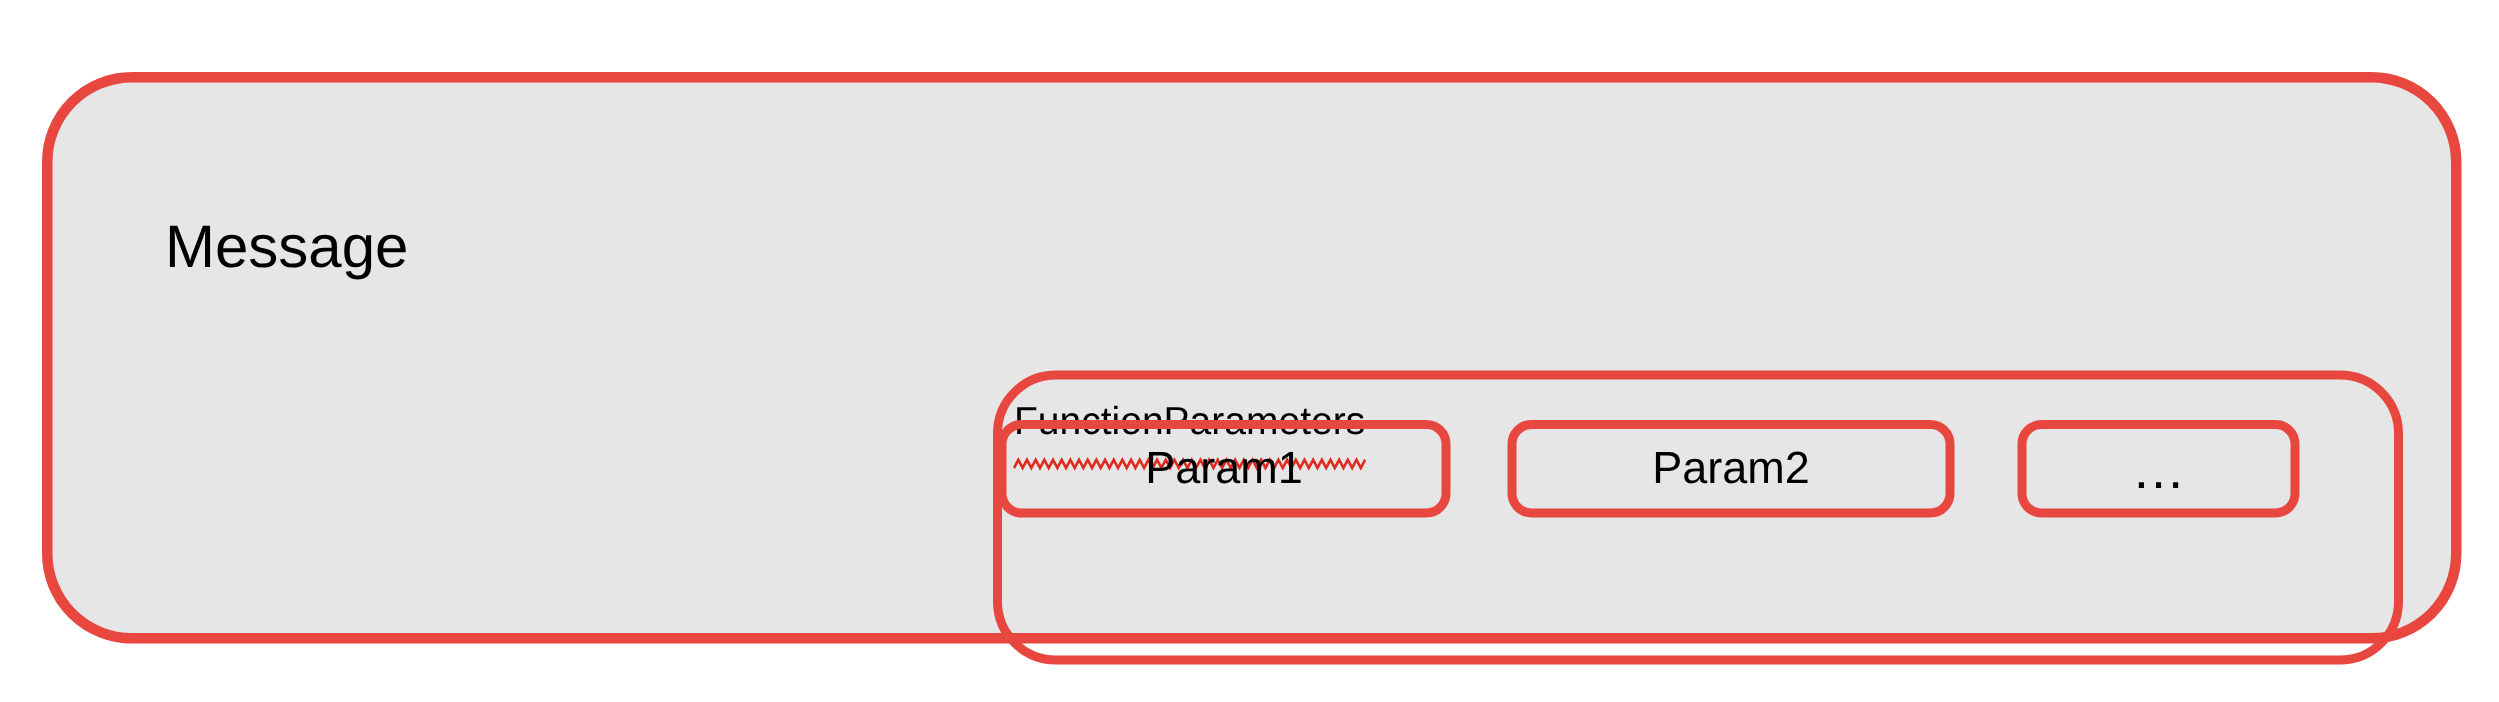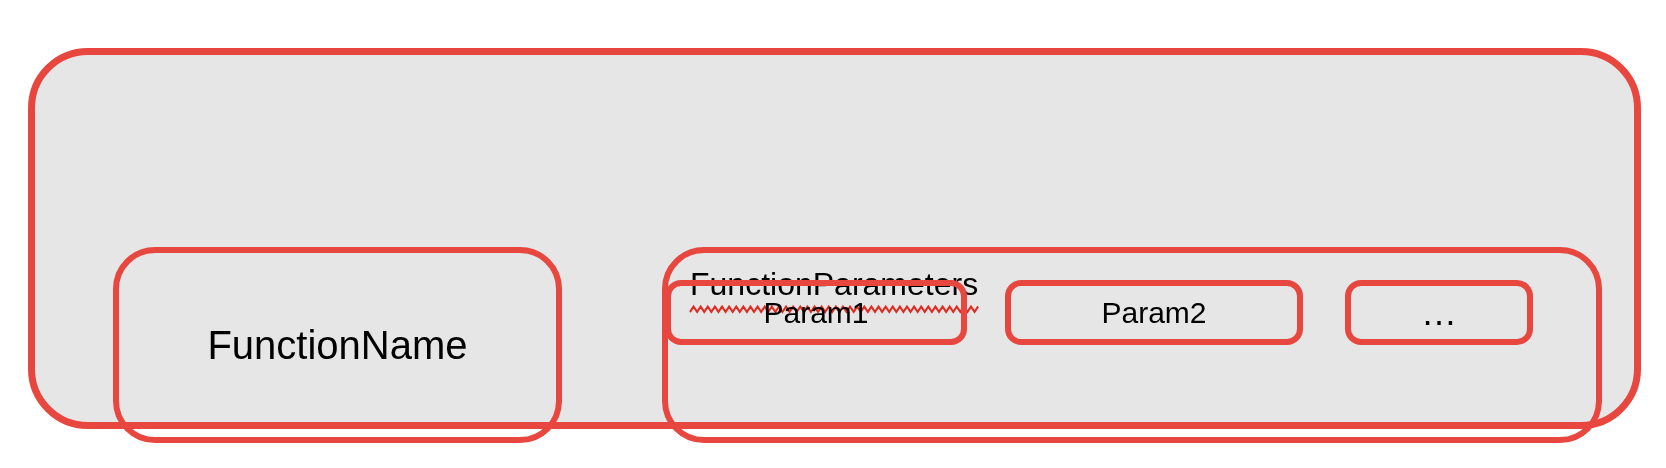--- a/index.html
+++ b/index.html
@@ -59,23 +59,23 @@
     white-space: nowrap;
   }
   .function-parameters-box {
     left: 627px; top: 192px;
     width: 940px; height: 196px;
     border-width: 6px;
     border-radius: 42px;
   }
   .function-parameters-label {
     position: absolute;
-    left: 22px; top: 13px;
+    left: 8px; top: 13px;
     display: inline-block;
-    font-size: 32px;
+    font-size: 26px;
     line-height: 1.15;
     white-space: nowrap;
   }
   .squiggle {
     position: absolute;
     left: 0; top: 39px;
     height: 9px;
     width: 100%;
     overflow: visible;
   }
@@ -98,24 +98,22 @@
   .param-ellipsis { left: 1345px; width: 188px; }
   .ellipsis-label { font-size: 36px; }
 </style>
 </head>
 <body>
 
 <div class="canvas">
 
   <div class="box message-box">
 
+    <span class="message-label">Message</span>
 
-    <div class="box function-name-box">
-      <span class="function-name-label">FunctionName</span>
-    </div>
 
     <div class="box function-parameters-box">
       <span class="function-parameters-label">
         <span>FunctionParameters</span>
         <svg class="squiggle" xmlns="http://www.w3.org/2000/svg" preserveAspectRatio="none" viewBox="0 0 324 9" width="324" height="9">
           <polyline fill="none" stroke="#e02a1f" stroke-width="2.2" points="0,7 4,1.5 8,7 12,1.5 16,7 20,1.5 24,7 28,1.5 32,7 36,1.5 40,7 44,1.5 48,7 52,1.5 56,7 60,1.5 64,7 68,1.5 72,7 76,1.5 80,7 84,1.5 88,7 92,1.5 96,7 100,1.5 104,7 108,1.5 112,7 116,1.5 120,7 124,1.5 128,7 132,1.5 136,7 140,1.5 144,7 148,1.5 152,7 156,1.5 160,7 164,1.5 168,7 172,1.5 176,7 180,1.5 184,7 188,1.5 192,7 196,1.5 200,7 204,1.5 208,7 212,1.5 216,7 220,1.5 224,7 228,1.5 232,7 236,1.5 240,7 244,1.5 248,7 252,1.5 256,7 260,1.5 264,7 268,1.5 272,7 276,1.5 280,7 284,1.5 288,7 292,1.5 296,7 300,1.5 304,7 308,1.5 312,7 316,1.5 320,7 324,1.5"></polyline>
         </svg>
       </span>
     </div>
 

